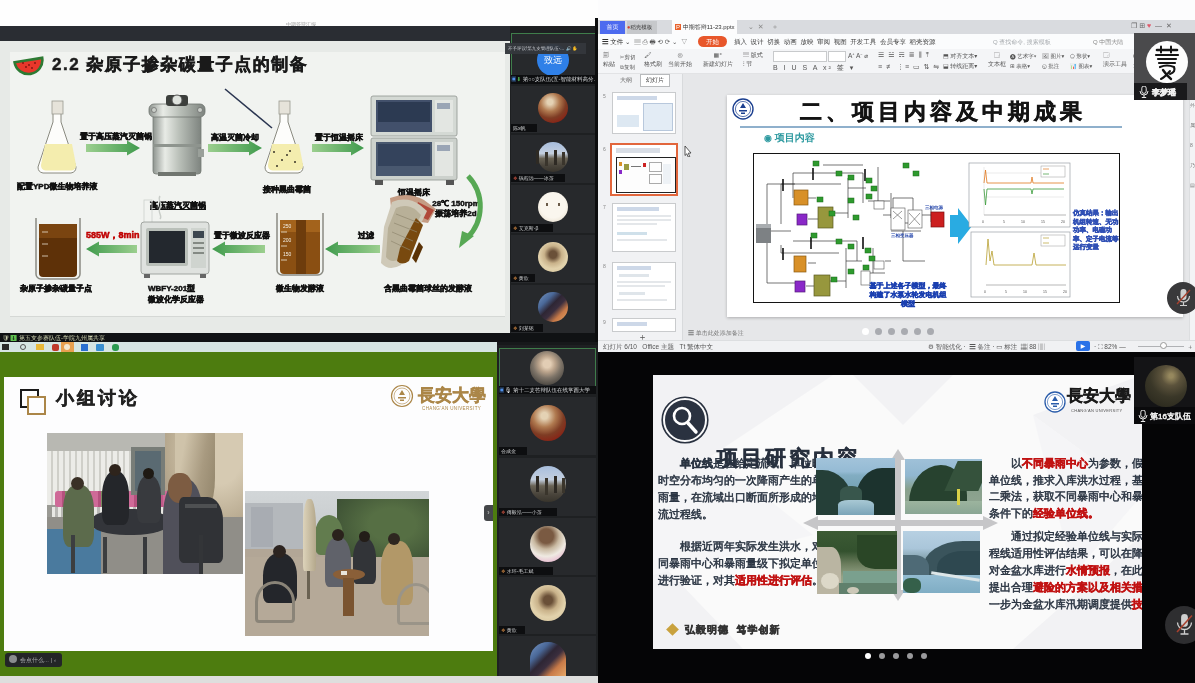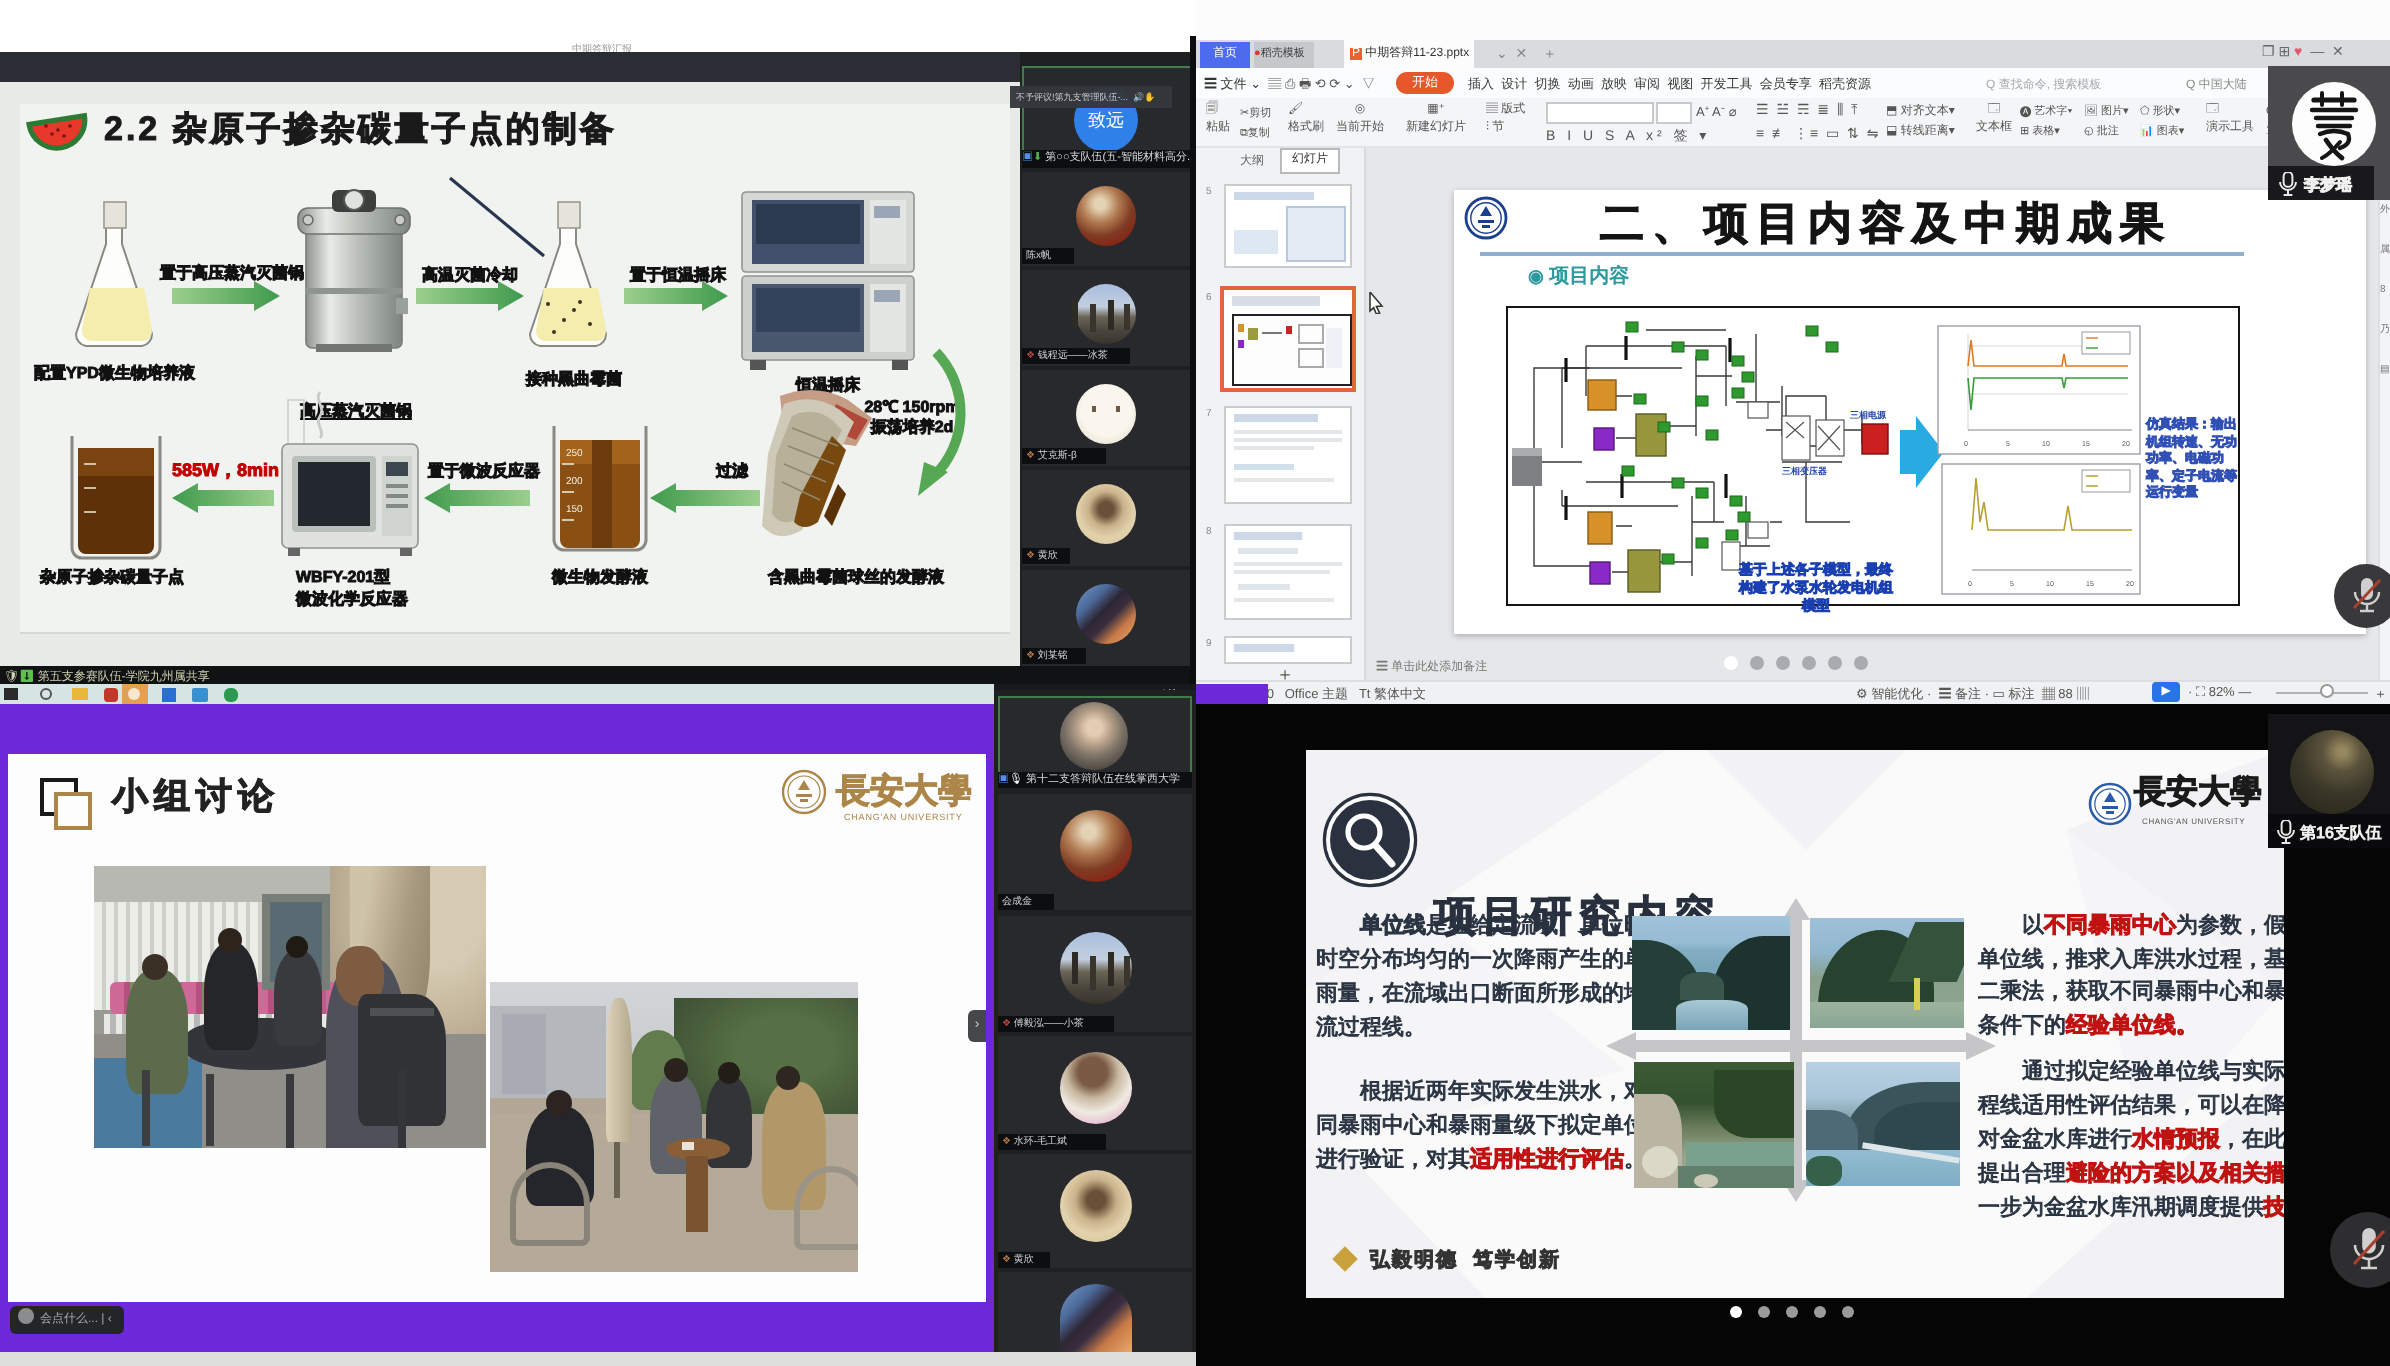--- a/index.html
+++ b/index.html
@@ -464,21 +464,21 @@
 
  <div class="a" style="left:569px;top:282px;width:32px;height:32px;border-radius:50%;background:#39393b;"></div>
  <svg class="a" style="left:578px;top:288px;" width="15" height="20" viewBox="0 0 15 20">
    <path d="M7.5 1 a3 3 0 0 1 3 3 v5 a3 3 0 0 1 -6 0 v-5 a3 3 0 0 1 3 -3 z" fill="#cfcfcf"></path>
    <path d="M1.5 8 a6 6 0 0 0 12 0 M7.5 14 v3.5 M4 17.5 h7" stroke="#cfcfcf" stroke-width="1.2" fill="none"></path>
    <line x1="1" y1="16" x2="14" y2="2" stroke="#a8402e" stroke-width="1.4"></line>
  </svg>
 </div>
 <div class="a" style="left:595px;top:18px;width:3px;height:334px;background:#0c0d0e;"></div>
 
-<div class="a" id="bl" style="left:0;top:342px;width:598px;height:341px;background:#6d28d9;overflow:hidden;padding-left:36px;">
+<div class="a" id="bl" style="left:0;top:342px;width:598px;height:341px;background:#4d7c0f;overflow:hidden;">
 
  <div class="a" style="left:0;top:0;width:497px;height:10px;background:#d6e5e3;"></div>
  <div class="a" style="left:2px;top:2px;width:7px;height:6px;background:#2a2a2a;"></div>
  <div class="a" style="left:20px;top:2px;width:6px;height:6px;border-radius:50%;border:1px solid #555;box-sizing:border-box;"></div>
  <div class="a" style="left:36px;top:2px;width:8px;height:6px;background:#e8b83a;"></div>
  <div class="a" style="left:52px;top:2px;width:7px;height:7px;background:#c0392b;border-radius:2px;"></div>
  <div class="a" style="left:61px;top:0;width:13px;height:10px;background:#e8a050;"></div>
  <div class="a" style="left:64px;top:2px;width:6px;height:6px;border-radius:50%;background:#f5e8d0;"></div>
  <div class="a" style="left:81px;top:2px;width:7px;height:7px;background:#2a6fd0;"></div>
  <div class="a" style="left:96px;top:2px;width:8px;height:7px;background:#3a8fd0;border-radius:1px;"></div>

